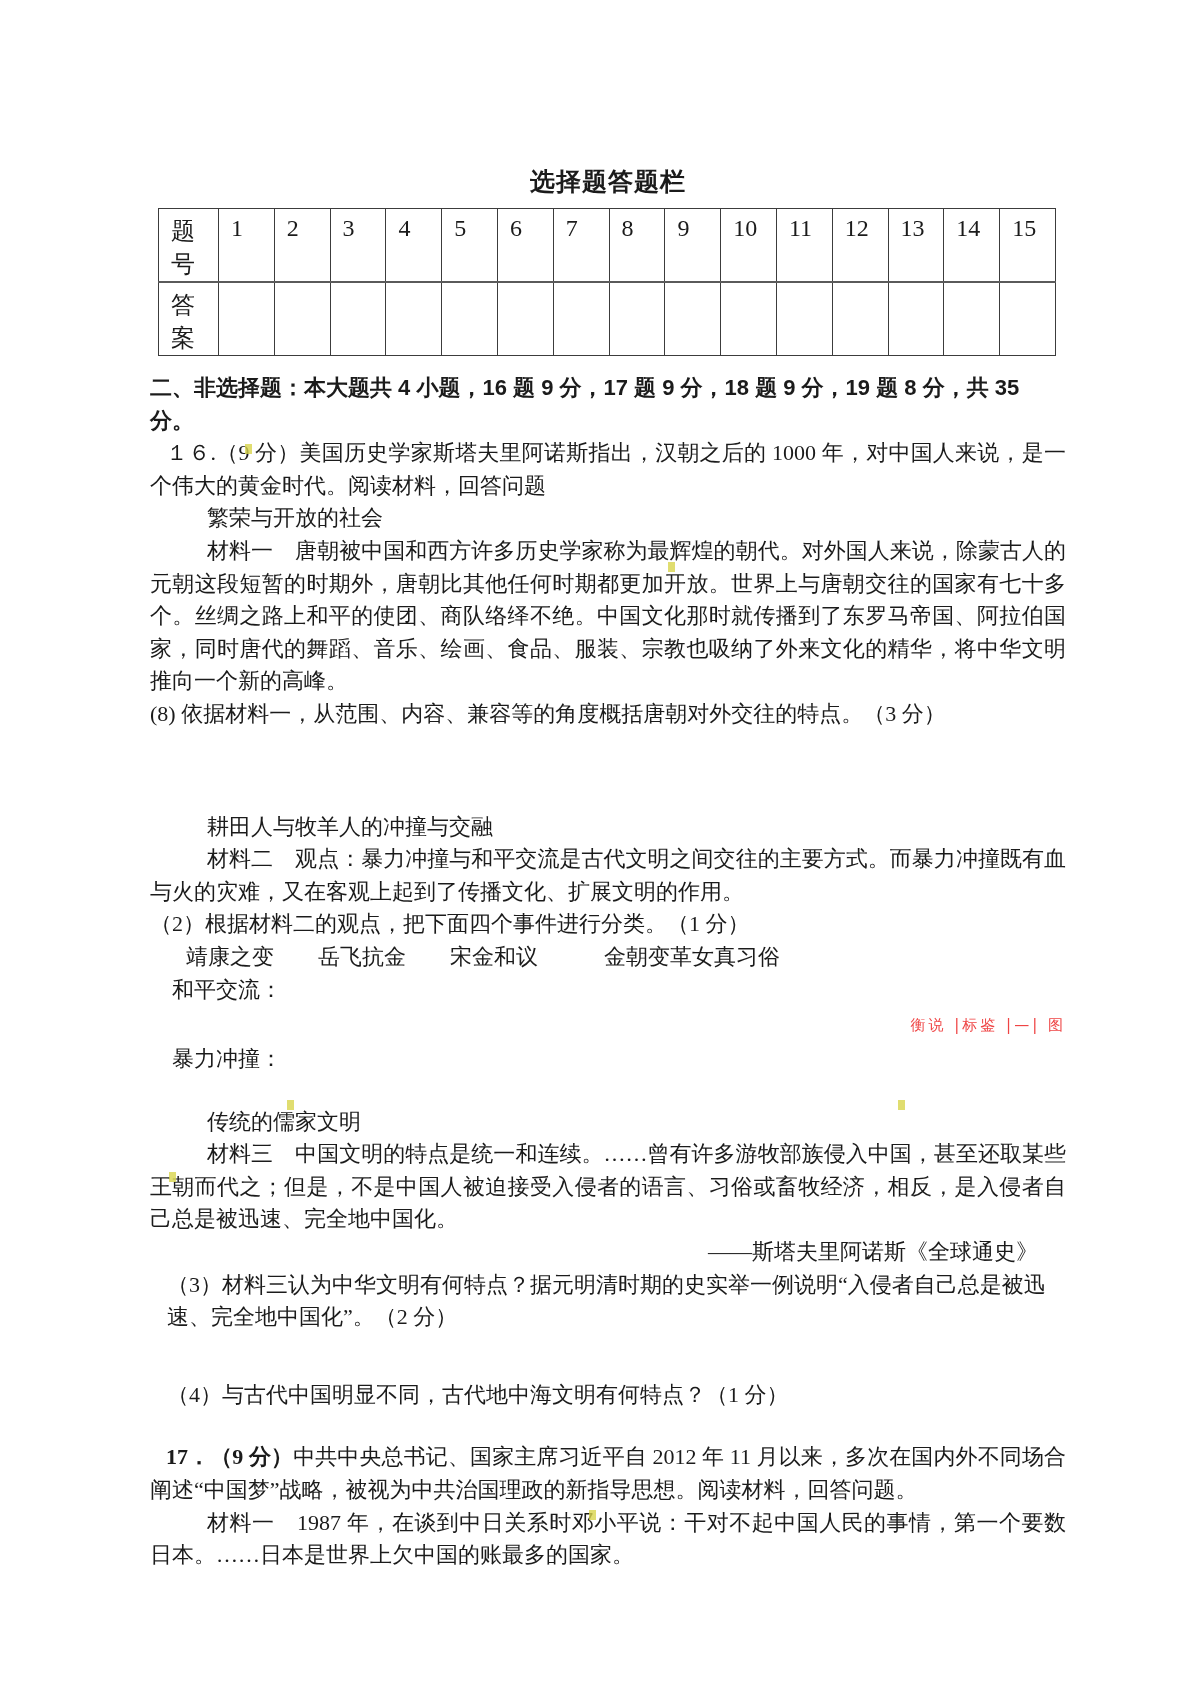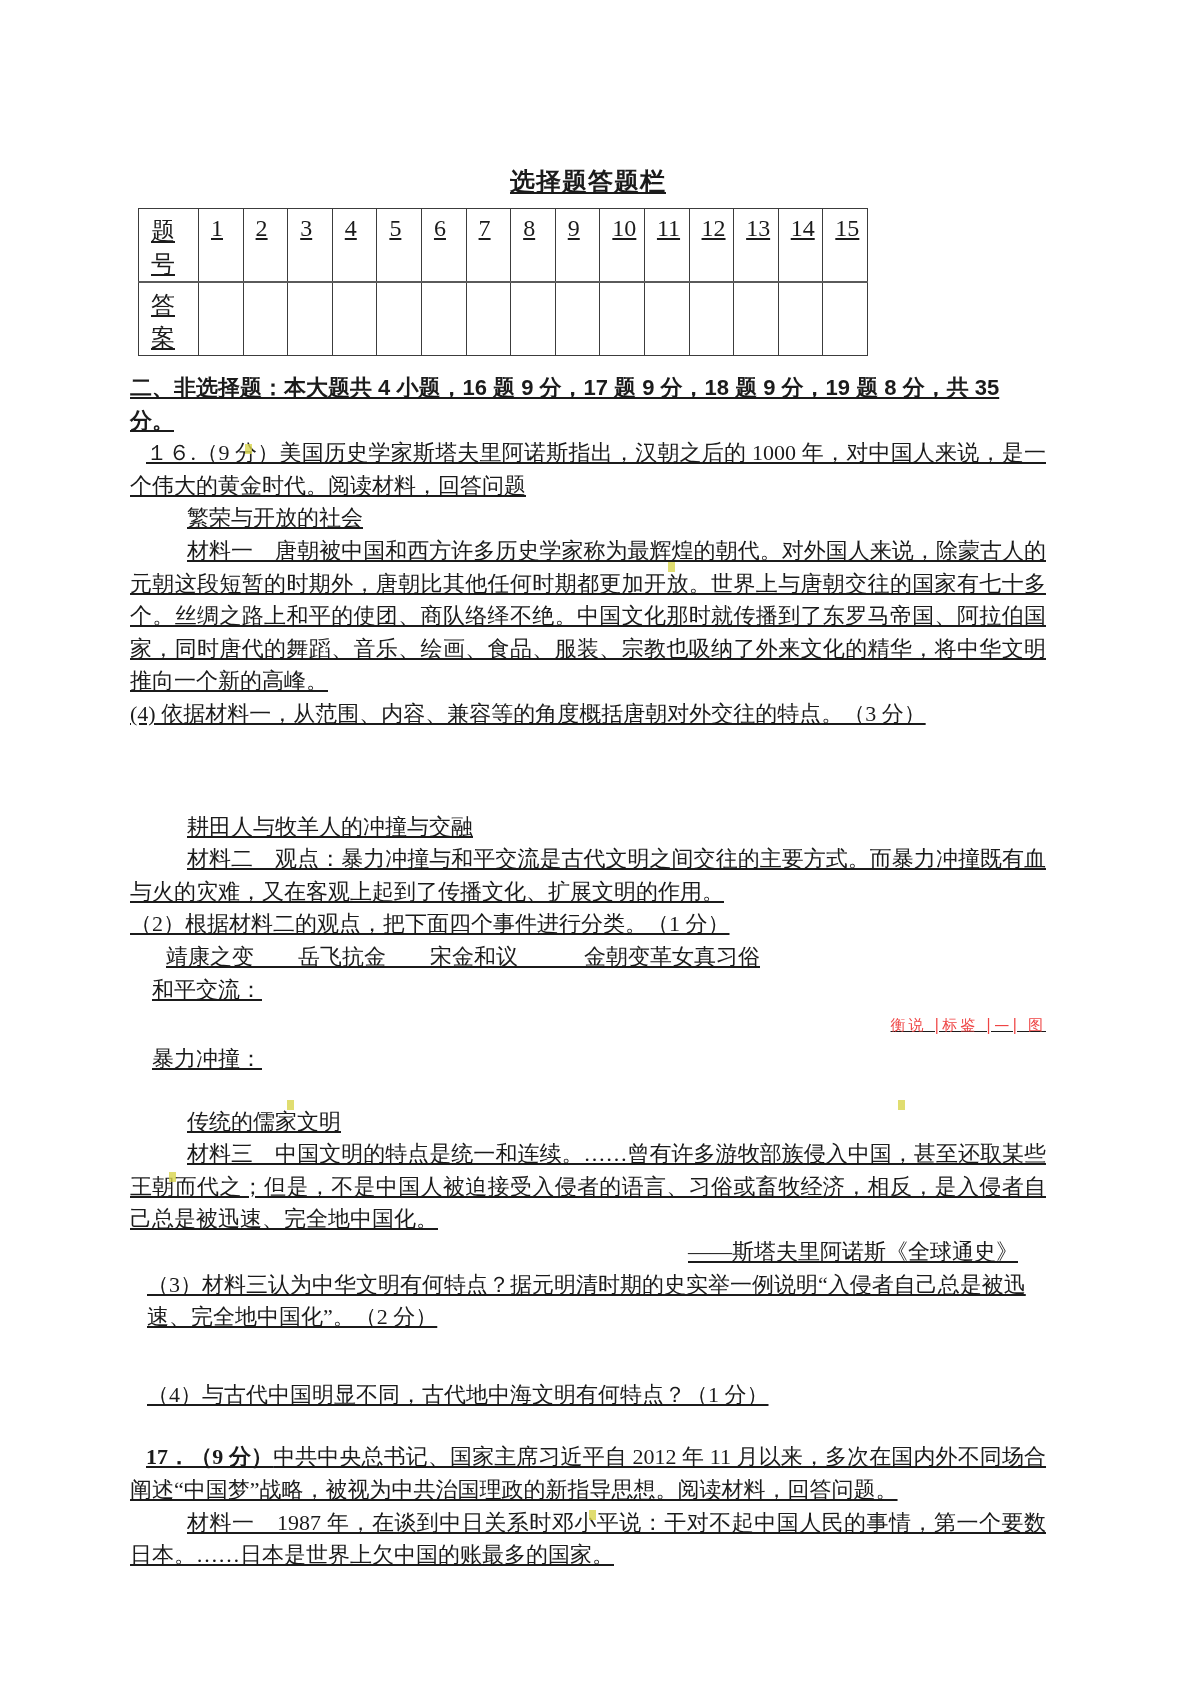--- a/index.html
+++ b/index.html
@@ -4,30 +4,30 @@
 <style>
   html,body{margin:0;padding:0;background:#ffffff;}
   .page{
     position:relative;
     width:1200px;height:1698px;
     background:#ffffff;
     color:#1b1b1b;
     font-family:"Liberation Serif","DejaVu Serif",serif;
     overflow:hidden;
   }
-  .content{position:absolute;left:130px;top:166px;width:916px;text-decoration:underline;}
+  .content{position:absolute;left:150px;top:166px;width:916px;}
 
   .table-title{
     font-family:"Liberation Sans","DejaVu Sans",sans-serif;
     font-weight:bold;font-size:25px;line-height:30px;
     text-align:center;letter-spacing:1px;
   }
   table.answer-table{
     border-collapse:collapse;table-layout:fixed;
-    width:730px;margin:12px 0 0 8px;
+    width:898px;margin:12px 0 0 8px;
   }
   table.answer-table td{
     border:1px solid #3c3c3c;
     box-sizing:border-box;height:70px;
     font-size:24px;vertical-align:top;
     padding:6px 0 0 12px;
   }
   table.answer-table tr:first-child td{border-bottom:2px solid #5a5a5a;}
   td.hdr-cell{width:60px;padding-left:14px;}
   .vert{width:26px;line-height:33px;word-break:break-all;}
@@ -116,21 +116,21 @@
             <td></td>
           </tr>
       </tbody>
     </table>
 
     <p class="section-header">二、非选择题：本大题共 4 小题，16 题 9 分，17 题 9 分，18 题 9 分，19 题 8 分，共 35 分。</p>
 
     <p class="q-intro">１６.（9 分）美国历史学家斯塔夫里阿诺斯指出，汉朝之后的 1000 年，对中国人来说，是一个伟大的黄金时代。阅读材料，回答问题</p>
     <p class="heading">繁荣与开放的社会</p>
     <p class="material">材料一　唐朝被中国和西方许多历史学家称为最辉煌的朝代。对外国人来说，除蒙古人的元朝这段短暂的时期外，唐朝比其他任何时期都更加开放。世界上与唐朝交往的国家有七十多个。丝绸之路上和平的使团、商队络绎不绝。中国文化那时就传播到了东罗马帝国、阿拉伯国家，同时唐代的舞蹈、音乐、绘画、食品、服装、宗教也吸纳了外来文化的精华，将中华文明推向一个新的高峰。</p>
-    <p class="question">(4) 依据材料一，从范围、内容、兼容等的角度概括唐朝对外交往的特点。（3 分）</p>
+    <p class="question">(8) 依据材料一，从范围、内容、兼容等的角度概括唐朝对外交往的特点。（3 分）</p>
 
     <div class="sp1"></div>
 
     <p class="heading">耕田人与牧羊人的冲撞与交融</p>
     <p class="material">材料二　观点：暴力冲撞与和平交流是古代文明之间交往的主要方式。而暴力冲撞既有血与火的灾难，又在客观上起到了传播文化、扩展文明的作用。</p>
     <p class="question">（2）根据材料二的观点，把下面四个事件进行分类。（1 分）</p>
     <p class="events">靖康之变　　岳飞抗金　　宋金和议　　　金朝变革女真习俗</p>
     <p class="label">和平交流：</p>
 
     <div class="ghost">衡说 |标鉴 |—| 图</div>

